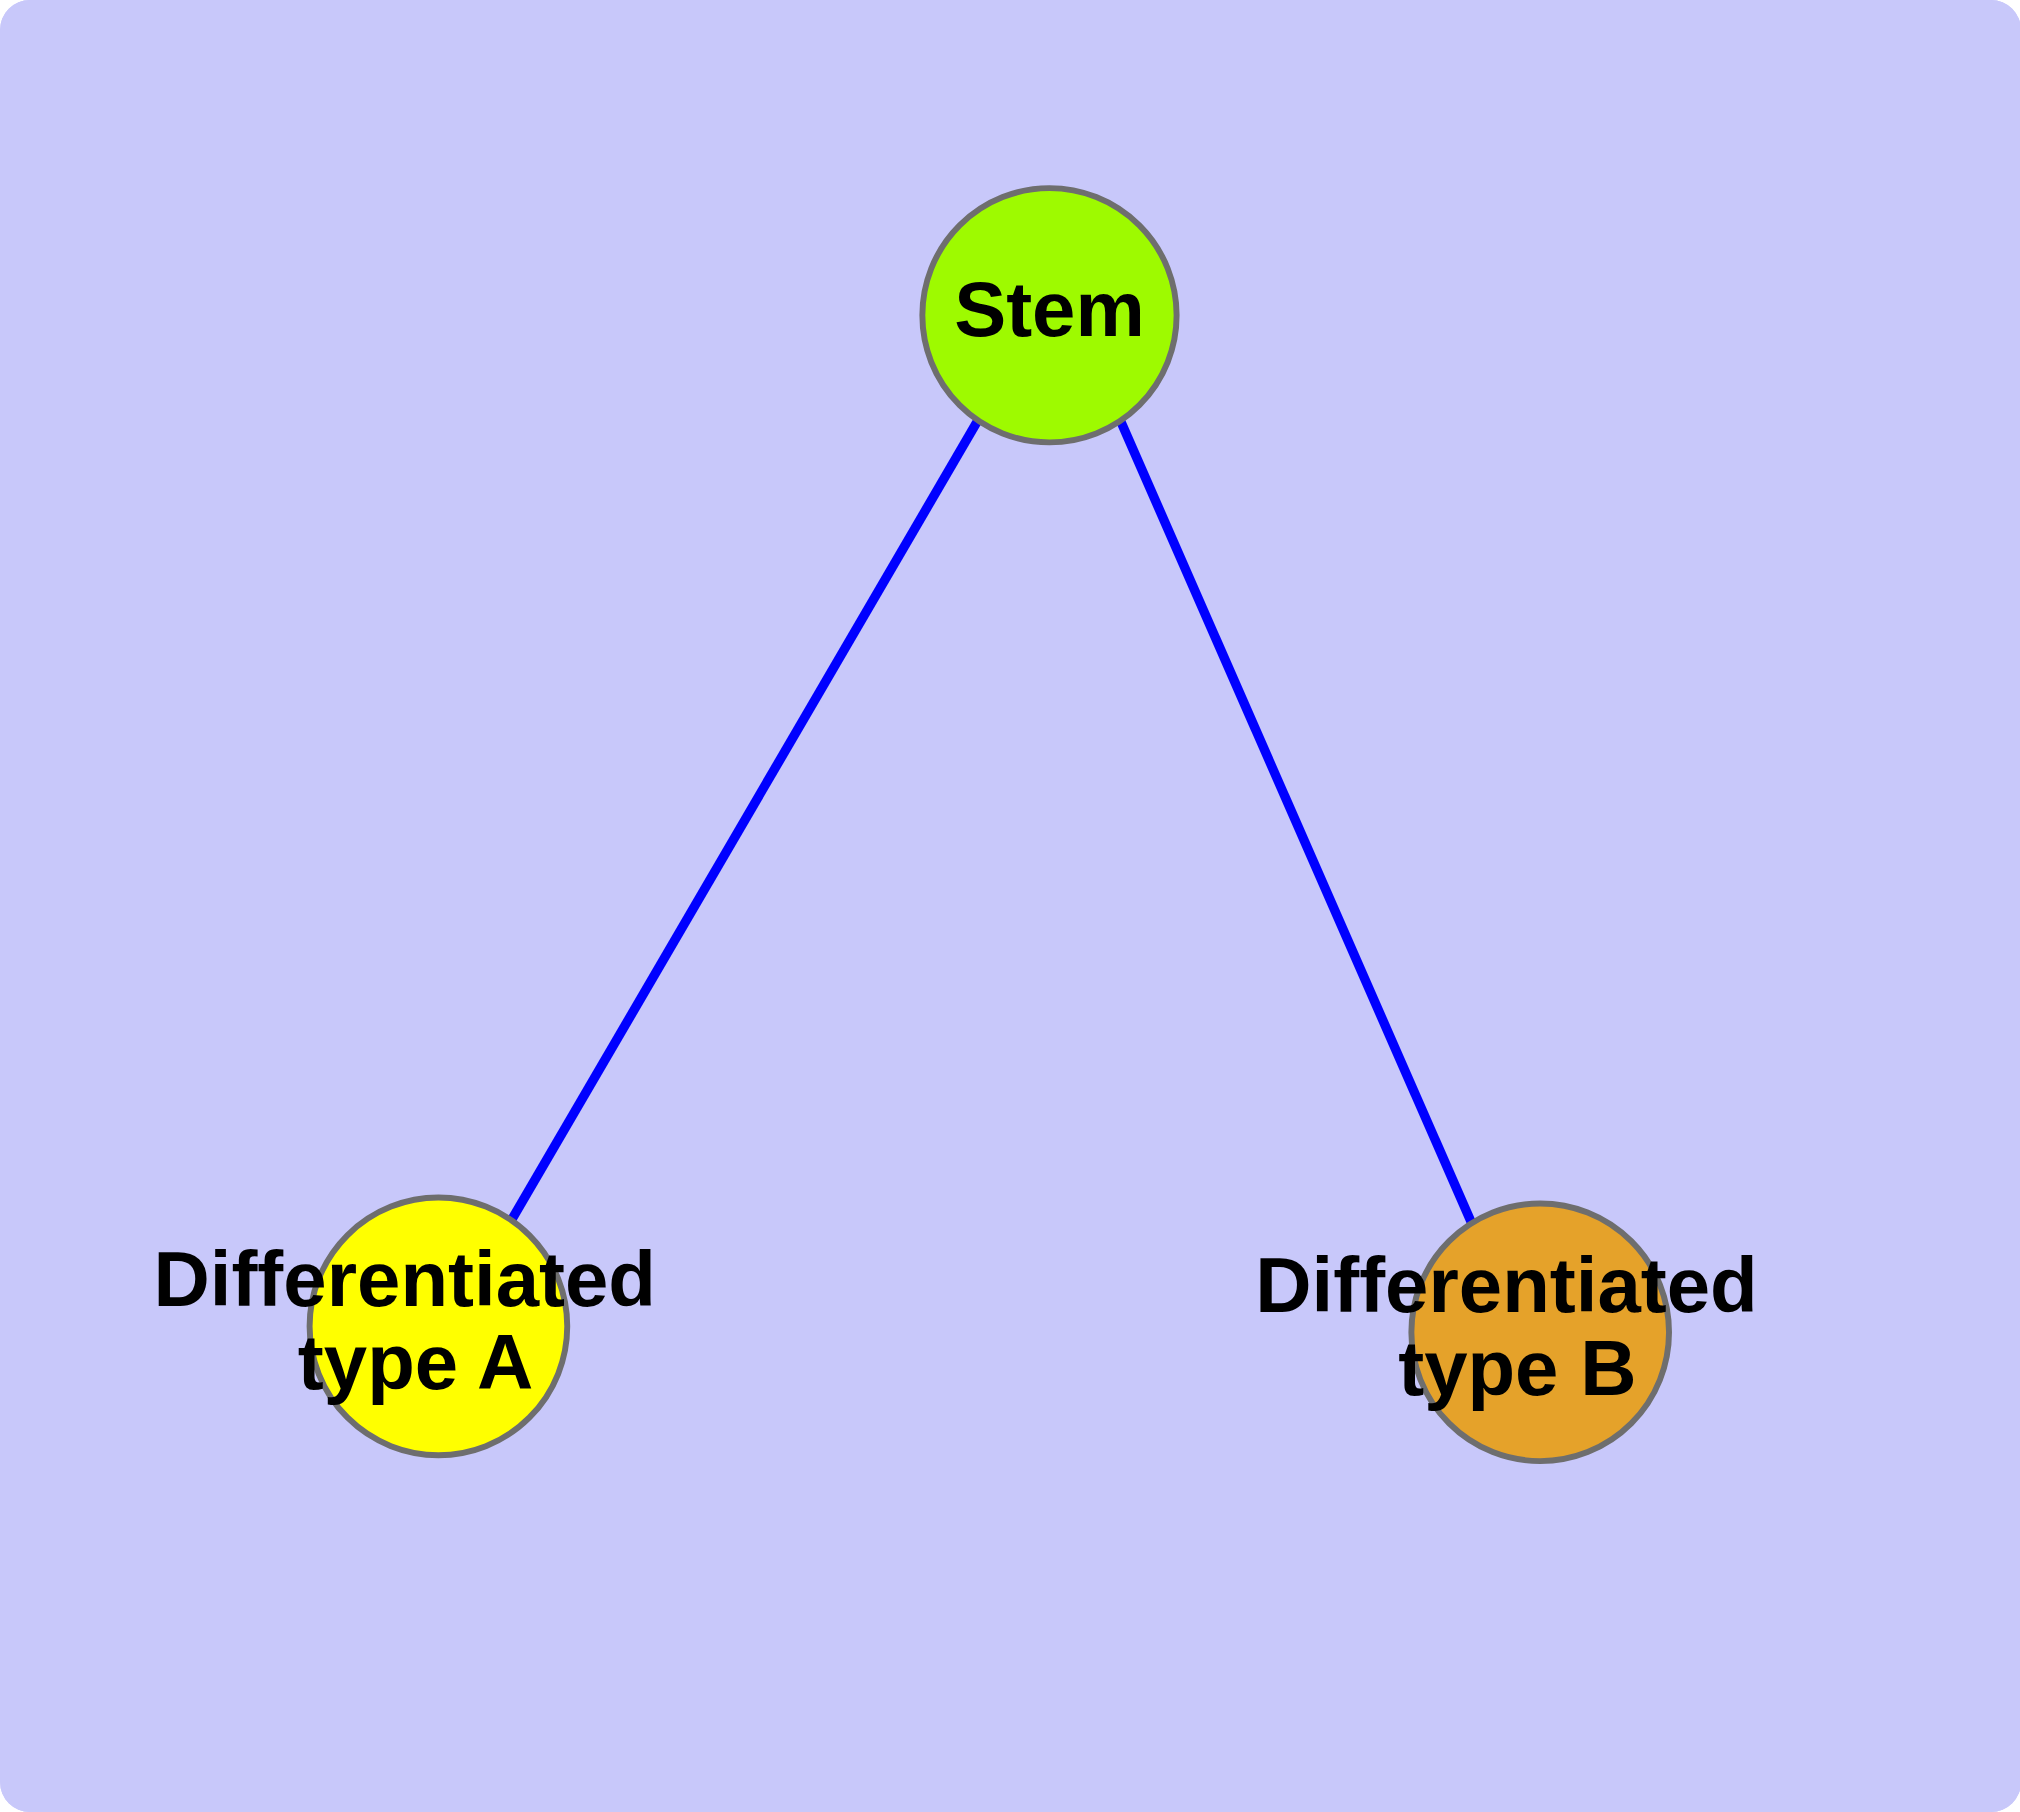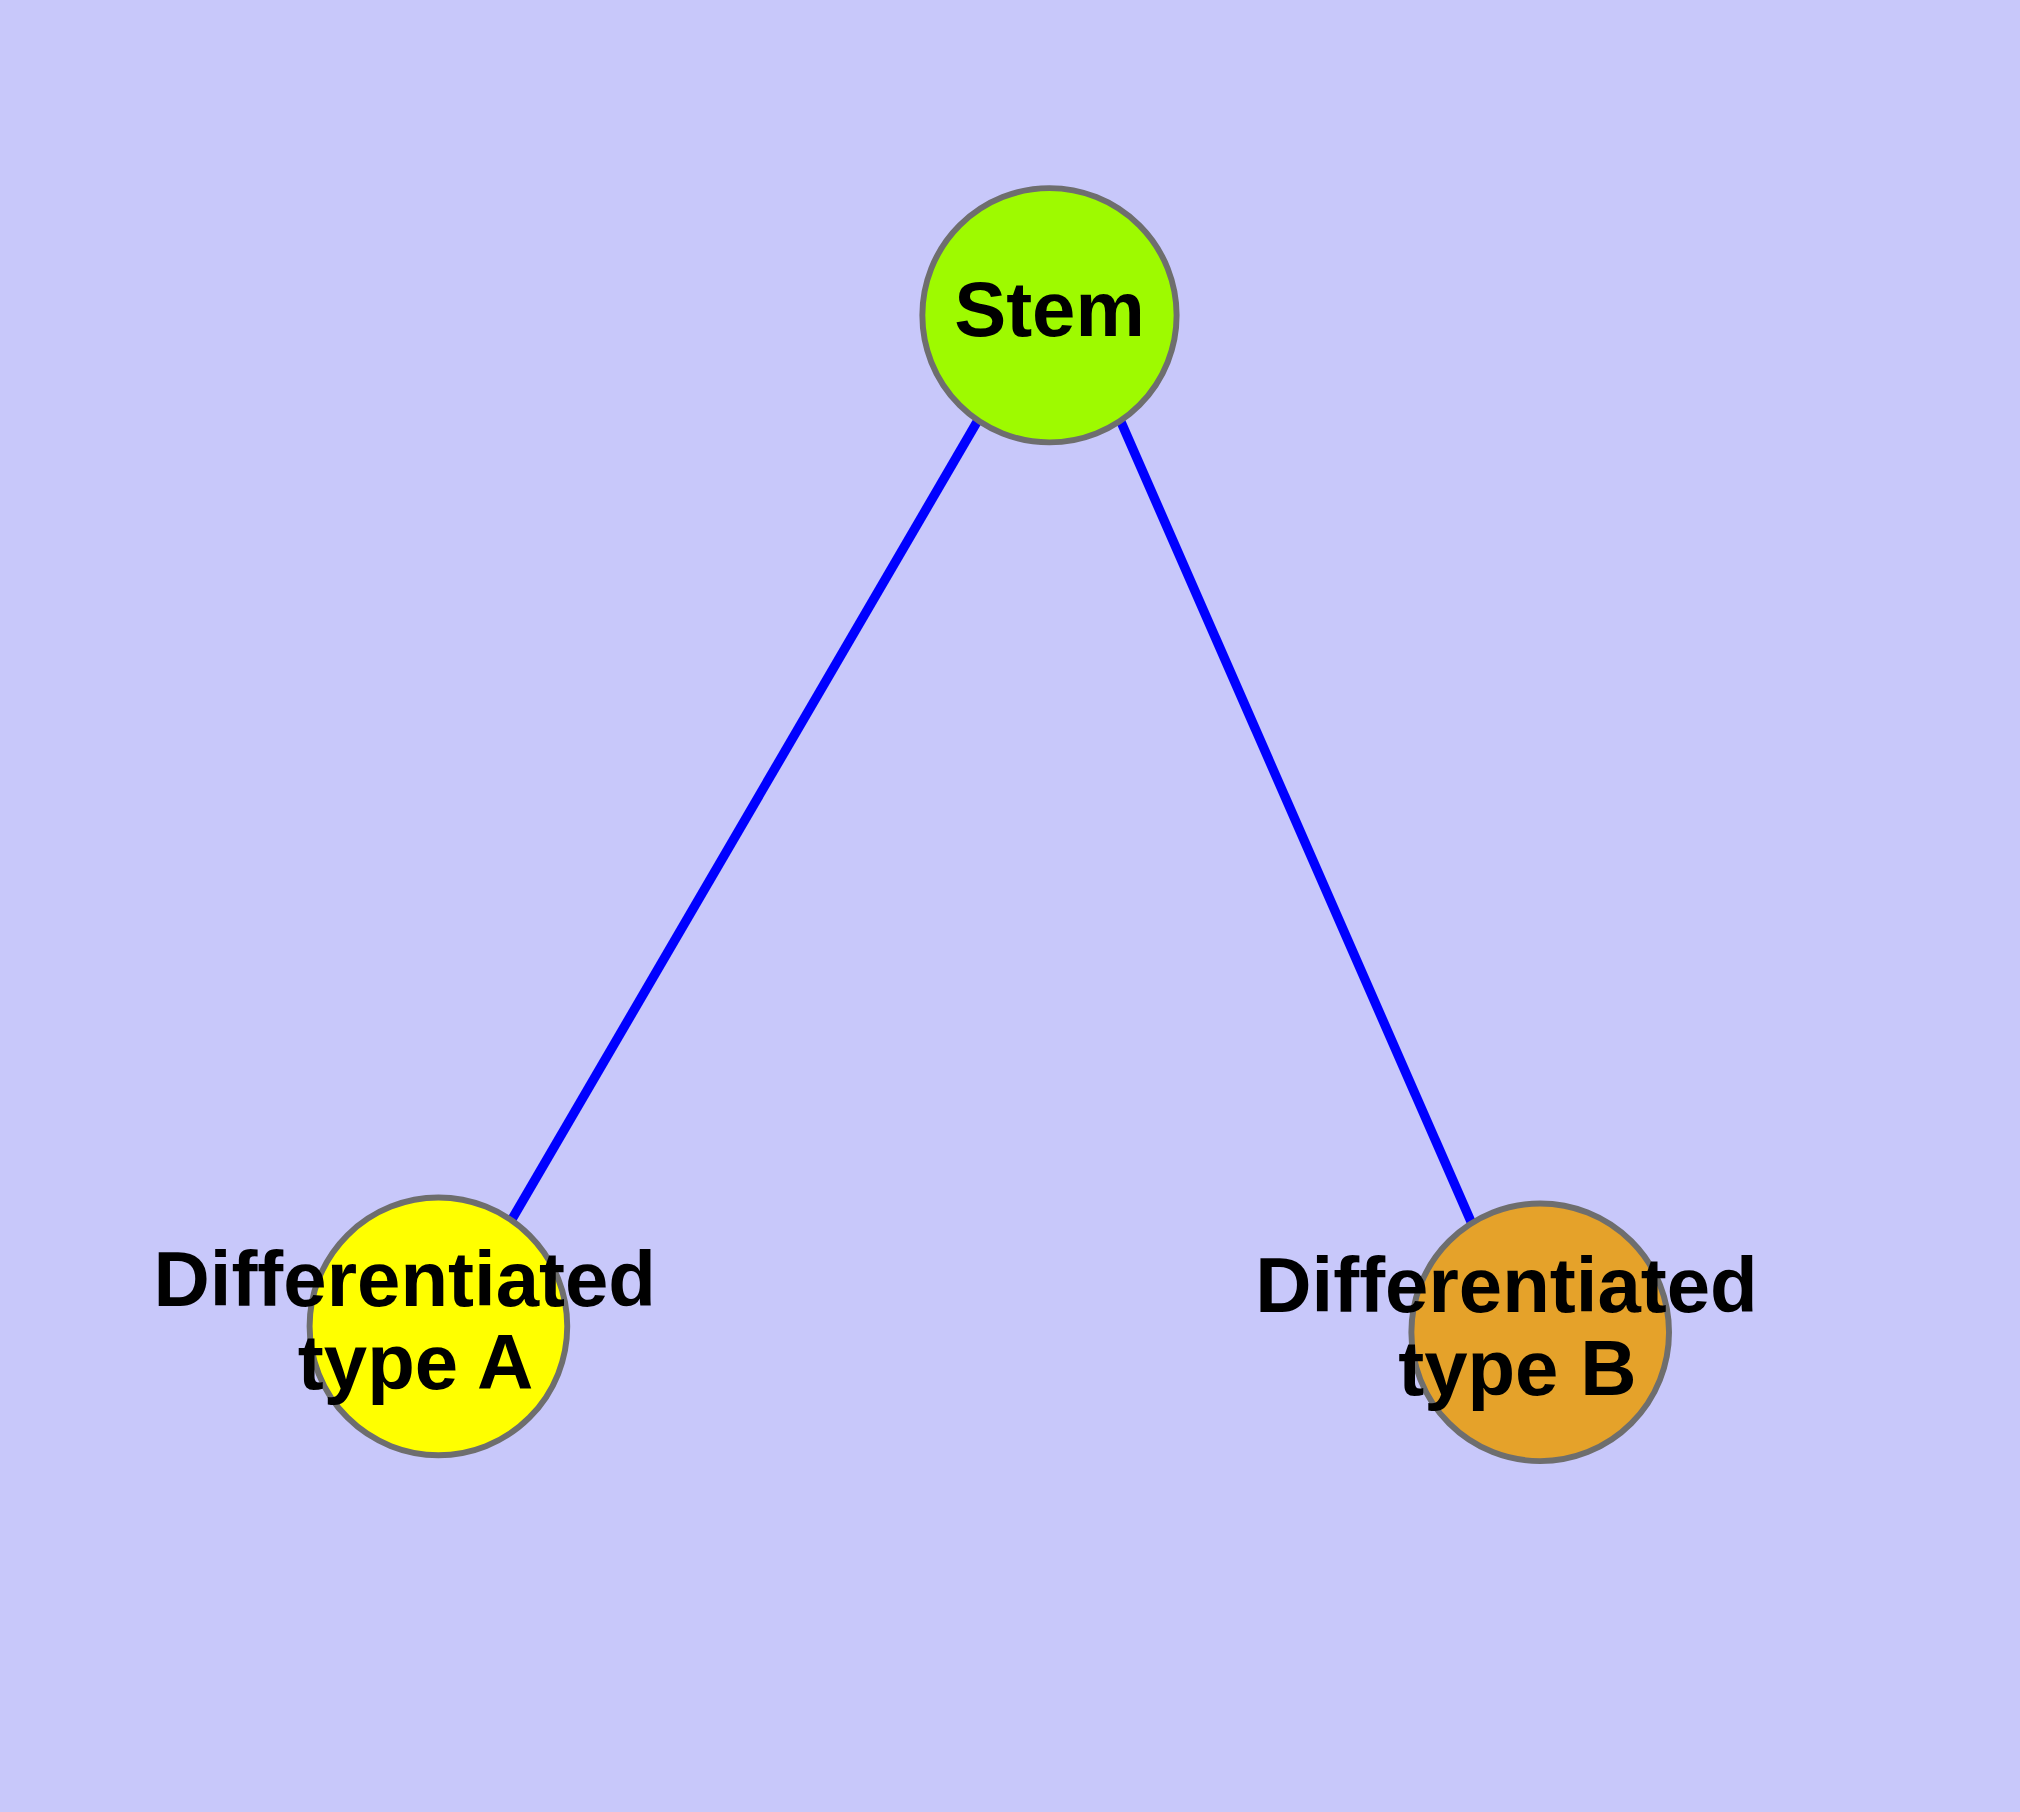--- a/index.html
+++ b/index.html
@@ -27,21 +27,21 @@
     font-family: "Liberation Sans", sans-serif;
     font-weight: bold;
     fill: #000000;
     dominant-baseline: middle;
     text-anchor: middle;
   }
 </style>
 </head>
 <body>
 
-<div id="canvas" style="width: 2021px; height: 1812px; background: rgb(200, 200, 250);">
+<div id="canvas" style="width: 2021px; height: 1812px; background: rgb(200, 200, 250); border-radius: 30px;">
   <svg id="graph-svg" viewBox="0 0 2384 2138" style="width: 2021px; height: 1812px;">
 
     <rect id="bg-rect" x="0" y="0" width="2384" height="2138" fill="#c8c8fa"></rect>
 
     <g id="edges-group">
       <line id="edge-0" x1="1153" y1="497" x2="603" y2="1440" stroke="#0000ff" stroke-width="11" stroke-linecap="butt"></line>
       <line id="edge-1" x1="1322" y1="497" x2="1736" y2="1443" stroke="#0000ff" stroke-width="11" stroke-linecap="butt"></line>
     </g>
 
     <g id="nodes-group">

